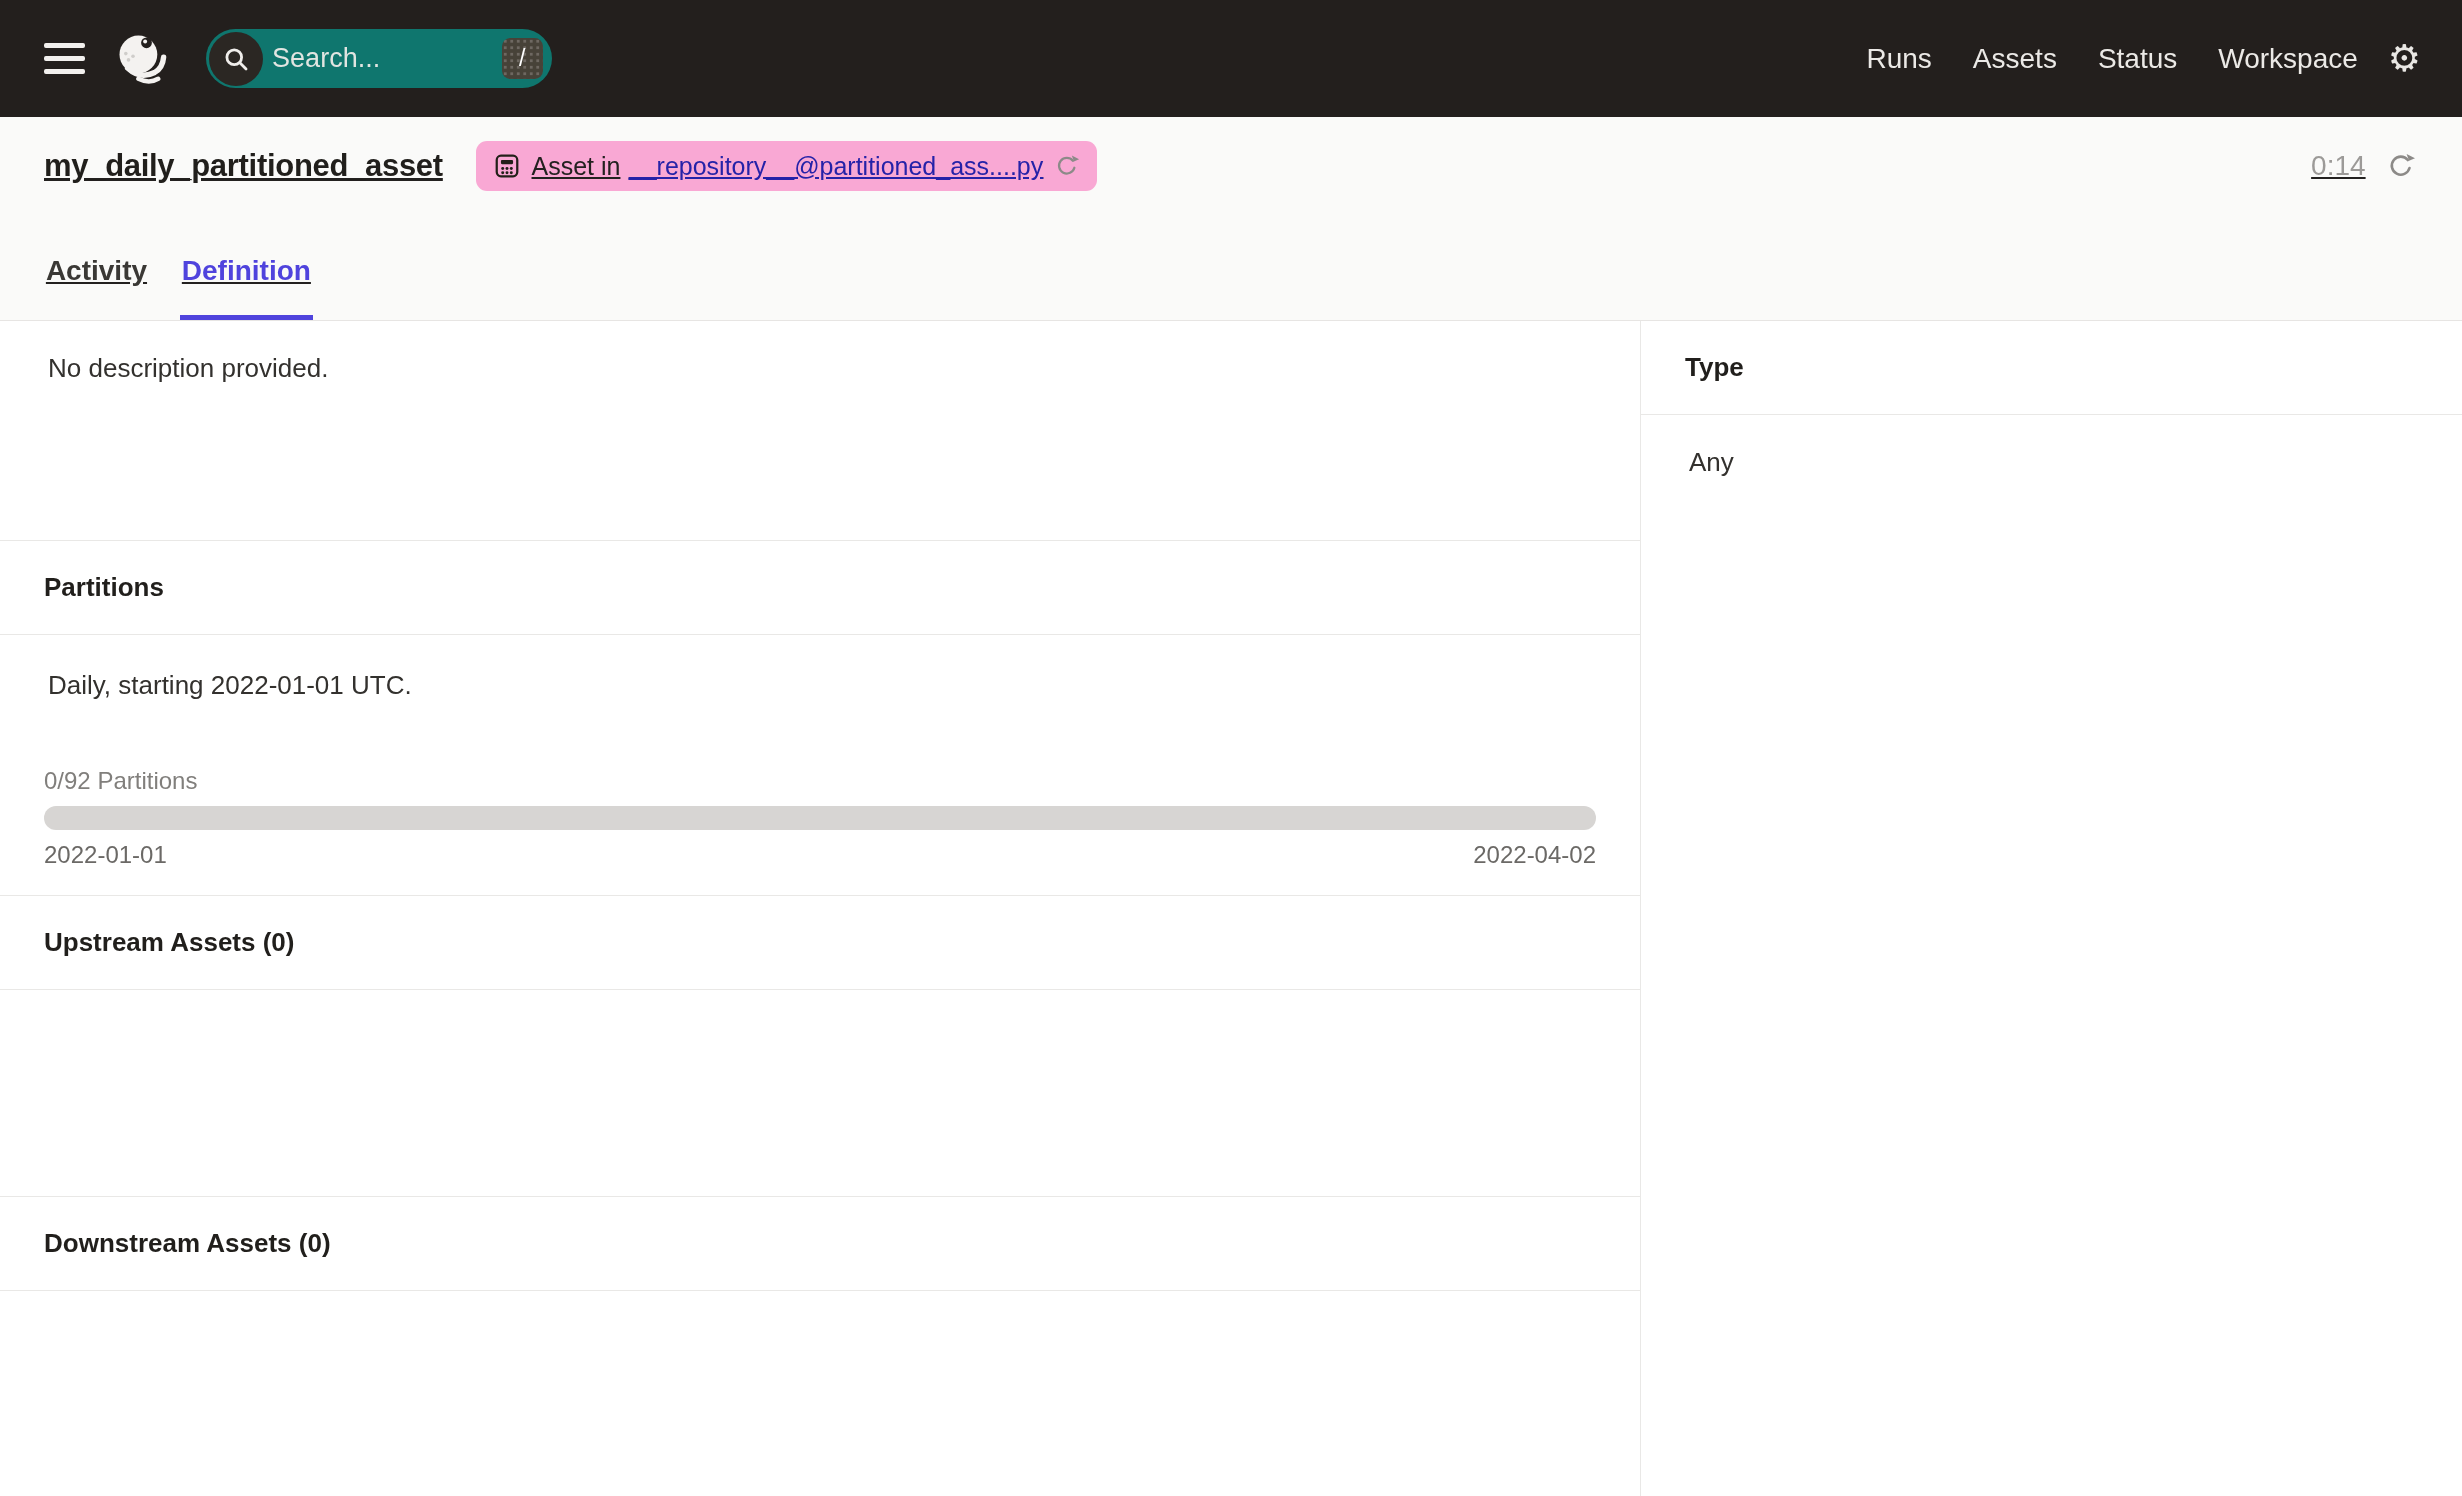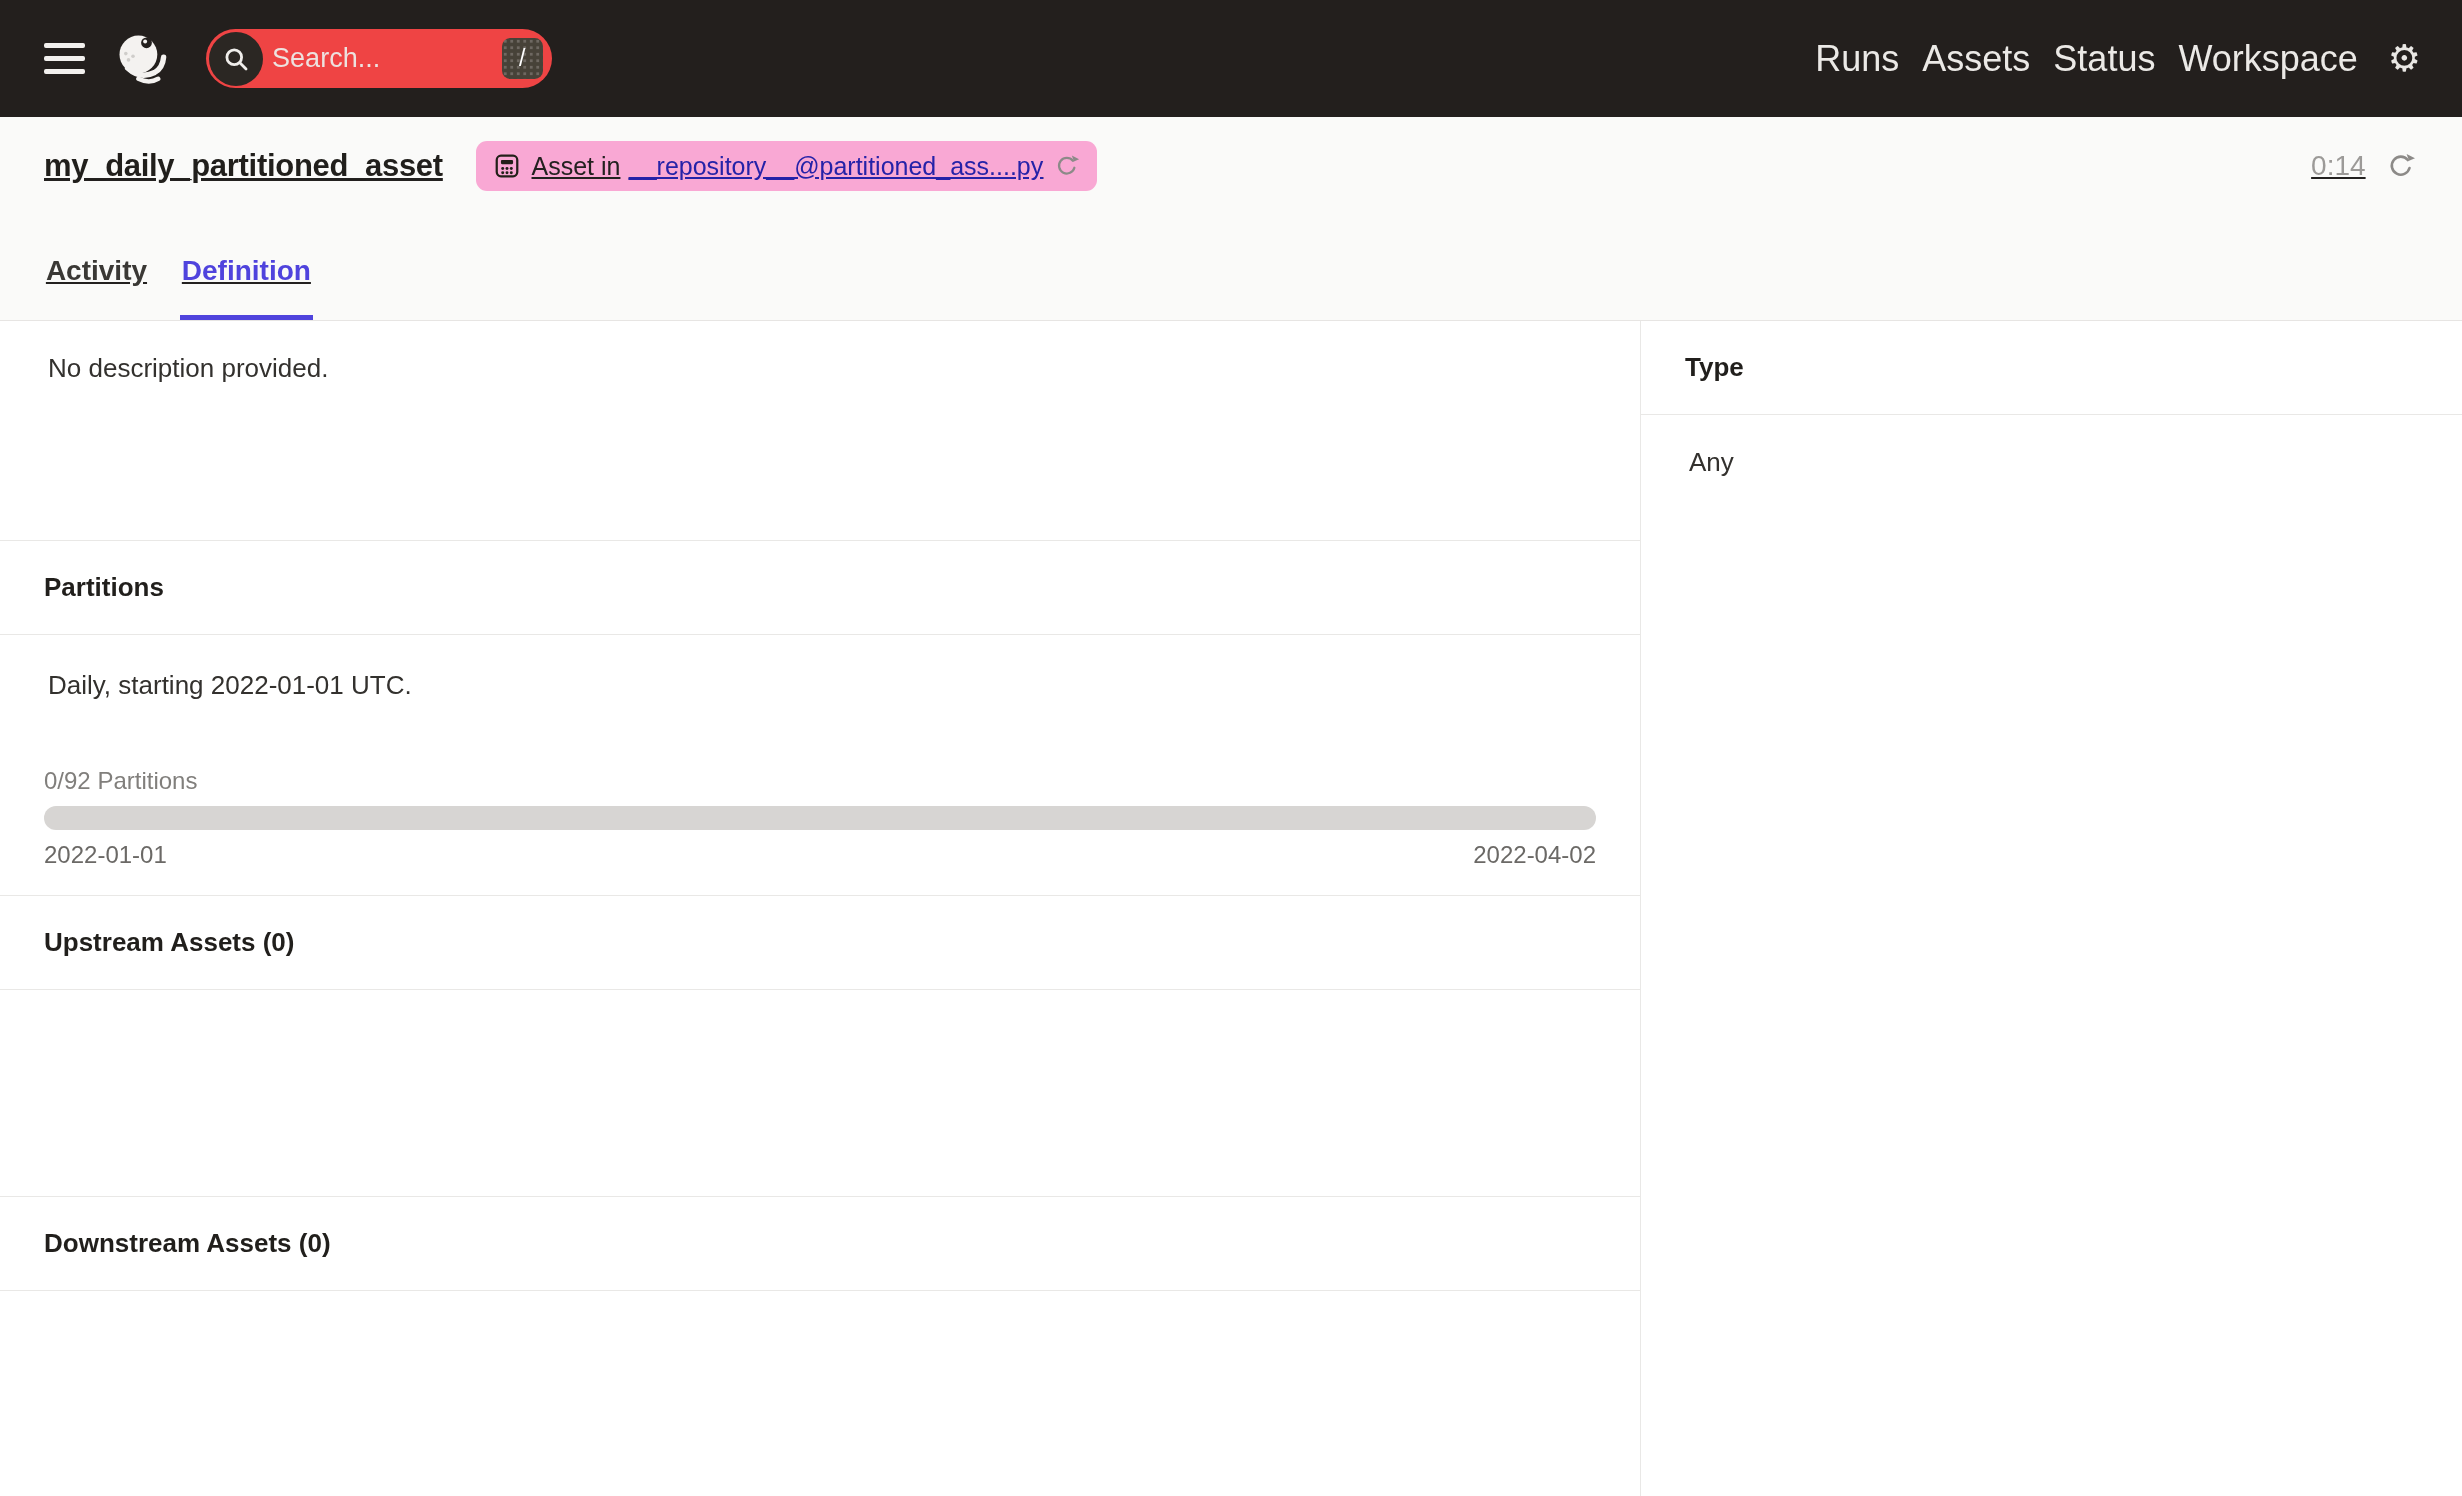--- a/index.html
+++ b/index.html
@@ -13,42 +13,42 @@
   
   .topnav{
     flex:0 0 117px;height:117px;background:var(--topnav-bg,#231F1D);
     display:flex;align-items:center;padding:0 41px 0 44px;box-sizing:border-box;
   }
   .hamburger{background:none;border:none;padding:0;margin:0;cursor:pointer;
     display:flex;flex-direction:column;gap:8.3px;width:41px;}
   .hamburger span{display:block;height:4.6px;width:41px;background:#F2F0EE;border-radius:1.9px;}
   .logo{margin-left:30px;display:flex;align-items:center;cursor:pointer;}
   .search{
-    margin-left:37px;width:346px;height:59px;border-radius:30px;background:#ef4444;
+    margin-left:37px;width:346px;height:59px;border-radius:30px;background:#0f766e;
     display:flex;align-items:center;box-sizing:border-box;cursor:text;
   }
   .search-icon-wrap{
     width:54px;height:54px;flex:0 0 54px;border-radius:50%;background:#2B2723;
     display:flex;align-items:center;justify-content:center;margin-left:2.8px;
   }
   .search-input{
     flex:1;min-width:0;background:transparent;border:none;outline:none;
     color:#ECEAE7;font-size:27px;padding:0 9.3px;font-family:inherit;
   }
   .search-input::placeholder{color:#EDEBE8;opacity:.95;}
   .kbd{
     width:41px;height:41px;flex:0 0 41px;margin-right:9.3px;border-radius:8.3px;
     background-color:#474238;
     background-image:radial-gradient(#6E6861 1.5px,transparent 1.5px);
     background-size:6.5px 6.5px;
     color:#FFFFFF;font-size:23px;display:flex;align-items:center;justify-content:center;
     font-family:inherit;
   }
   .nav-spacer{flex:1;}
-  .navlink{font-size:36px;color:#EBE9E6;margin-left:23px;text-decoration:none;cursor:pointer;}
+  .navlink{font-size:28px;color:#EBE9E6;margin-left:41px;text-decoration:none;cursor:pointer;}
   .gearbtn{background:none;border:none;margin-left:30px;padding:0;cursor:pointer;display:flex;}
   .gear{font-family:"DejaVu Sans",sans-serif;font-size:37px;line-height:1;color:#E9E7E4;}
 
   
   .header{
     flex:0 0 204px;height:204px;background:var(--header-bg,#FAFAF9);
     display:flex;flex-direction:column;justify-content:space-between;
     border-bottom:0.9px solid #E7E5E3;box-sizing:border-box;text-decoration:underline;
   }
   .header-row{display:flex;align-items:center;padding:24px 22px 0 44px;}

